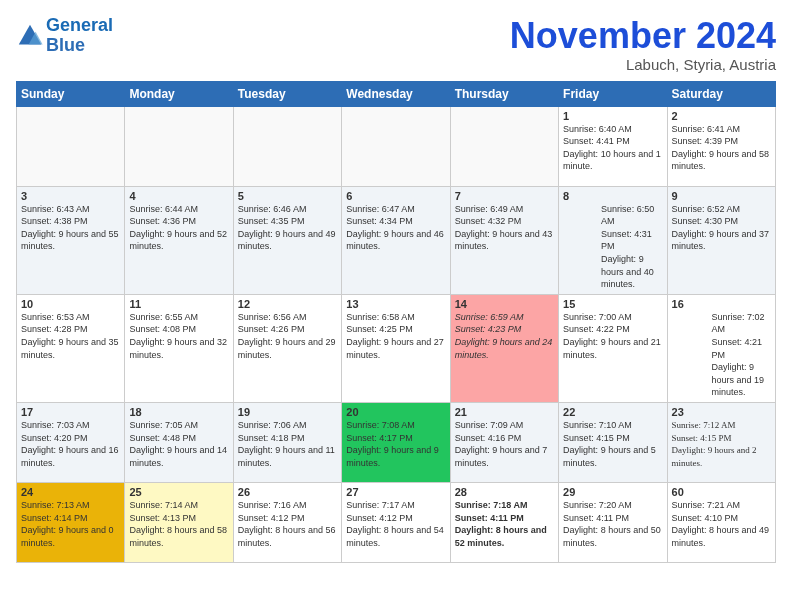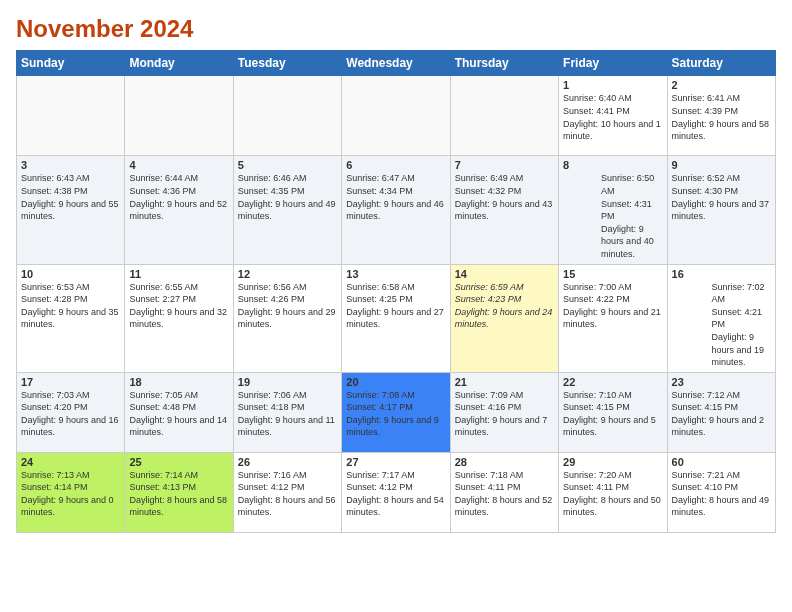--- a/index.html
+++ b/index.html
@@ -36,23 +36,23 @@
     }
     .logo-icon {
       width: 28px;
       height: 28px;
       margin-right: 2px;
     }
     .title-block {
       text-align: right;
     }
     .month-title {
-      font-size: 24px;
+      font-size: 36px;
       font-weight: bold;
-      color: #c2410c;
+      color: #1d4ed8;
       line-height: 1.1;
     }
     .location {
       font-size: 15px;
       color: #555;
     }
     table {
       width: 100%;
       border-collapse: collapse;
       table-layout: fixed;
@@ -91,22 +91,33 @@
     }
     tr:nth-child(even) td:not(.empty) {
       background: #f7f7f7;
     }
   </style>
 </head>
 <body>
 
 <div class="page">
   <div class="header">
+    <div class="logo">
+      <svg class="logo-icon" viewBox="0 0 40 40">
+        <polygon points="20,4 36,32 4,32" fill="#2d6db5"></polygon>
+        <polygon points="28,14 38,32 18,32" fill="#5a9fd4" opacity="0.7"></polygon>
+      </svg>
+      <div class="logo-text">
+        <div><span>General</span></div>
+        <div><span style="color:#2d6db5">Blue</span></div>
+      </div>
+    </div>
     <div class="title-block">
       <div class="month-title">November 2024</div>
+      <div class="location">Labuch, Styria, Austria</div>
     </div>
   </div>
 
   <table>
     <thead>
       <tr>
         <th>Sunday</th>
         <th>Monday</th>
         <th>Tuesday</th>
         <th>Wednesday</th>
@@ -182,36 +193,36 @@
         <tr>
           <td style="background: rgb(255, 255, 255);">
             <span class="day-num">10</span>
             <div class="day-info" style="white-space: pre-line;">Sunrise: 6:53 AM
 Sunset: 4:28 PM
 Daylight: 9 hours and 35 minutes.</div>
           </td>
           <td style="background: rgb(255, 255, 255);">
             <span class="day-num">11</span>
             <div class="day-info" style="white-space: pre-line;">Sunrise: 6:55 AM
-Sunset: 2:27 PM
+Sunset: 4:08 PM
 Daylight: 9 hours and 32 minutes.</div>
           </td>
           <td style="background: rgb(255, 255, 255);">
             <span class="day-num">12</span>
             <div class="day-info" style="white-space: pre-line;">Sunrise: 6:56 AM
 Sunset: 4:26 PM
 Daylight: 9 hours and 29 minutes.</div>
           </td>
           <td style="background: rgb(255, 255, 255);">
             <span class="day-num">13</span>
             <div class="day-info" style="white-space: pre-line;">Sunrise: 6:58 AM
 Sunset: 4:25 PM
 Daylight: 9 hours and 27 minutes.</div>
           </td>
-          <td style="background: #fef9c3;">
+          <td style="background: #fca5a5;">
             <span class="day-num">14</span>
             <div class="day-info" style="white-space: pre-line; font-style: italic;">Sunrise: 6:59 AM
 Sunset: 4:23 PM
 Daylight: 9 hours and 24 minutes.</div>
           </td>
           <td style="background: rgb(255, 255, 255);">
             <span class="day-num">15</span>
             <div class="day-info" style="white-space: pre-line;">Sunrise: 7:00 AM
 Sunset: 4:22 PM
 Daylight: 9 hours and 21 minutes.</div>
@@ -235,73 +246,73 @@
             <div class="day-info" style="white-space: pre-line;">Sunrise: 7:05 AM
 Sunset: 4:48 PM
 Daylight: 9 hours and 14 minutes.</div>
           </td>
           <td style="background: rgb(240, 244, 248);">
             <span class="day-num">19</span>
             <div class="day-info" style="white-space: pre-line;">Sunrise: 7:06 AM
 Sunset: 4:18 PM
 Daylight: 9 hours and 11 minutes.</div>
           </td>
-          <td style="background: #3b82f6;">
+          <td style="background: #22c55e;">
             <span class="day-num">20</span>
             <div class="day-info" style="white-space: pre-line;">Sunrise: 7:08 AM
 Sunset: 4:17 PM
 Daylight: 9 hours and 9 minutes.</div>
           </td>
           <td style="background: rgb(240, 244, 248);">
             <span class="day-num">21</span>
             <div class="day-info" style="white-space: pre-line;">Sunrise: 7:09 AM
 Sunset: 4:16 PM
 Daylight: 9 hours and 7 minutes.</div>
           </td>
           <td style="background: rgb(240, 244, 248);">
             <span class="day-num">22</span>
             <div class="day-info" style="white-space: pre-line;">Sunrise: 7:10 AM
 Sunset: 4:15 PM
 Daylight: 9 hours and 5 minutes.</div>
           </td>
           <td style="background: rgb(240, 244, 248);">
             <span class="day-num">23</span>
-            <div class="day-info" style="white-space: pre-line;">Sunrise: 7:12 AM
+            <div class="day-info" style="white-space: pre-line; font-family: Liberation Serif, serif;">Sunrise: 7:12 AM
 Sunset: 4:15 PM
 Daylight: 9 hours and 2 minutes.</div>
           </td>
         </tr>
         <tr>
-          <td style="background: #bef264;">
+          <td style="background: #eab308;">
             <span class="day-num">24</span>
             <div class="day-info" style="white-space: pre-line;">Sunrise: 7:13 AM
 Sunset: 4:14 PM
 Daylight: 9 hours and 0 minutes.</div>
           </td>
-          <td style="background: #bef264;">
+          <td style="background: #fef9c3;">
             <span class="day-num">25</span>
             <div class="day-info" style="white-space: pre-line;">Sunrise: 7:14 AM
 Sunset: 4:13 PM
 Daylight: 8 hours and 58 minutes.</div>
           </td>
           <td style="background: rgb(255, 255, 255); border-radius: 12px;">
             <span class="day-num">26</span>
             <div class="day-info" style="white-space: pre-line;">Sunrise: 7:16 AM
 Sunset: 4:12 PM
 Daylight: 8 hours and 56 minutes.</div>
           </td>
           <td style="background: rgb(255, 255, 255);">
             <span class="day-num">27</span>
             <div class="day-info" style="white-space: pre-line;">Sunrise: 7:17 AM
 Sunset: 4:12 PM
 Daylight: 8 hours and 54 minutes.</div>
           </td>
           <td style="background: rgb(255, 255, 255);">
             <span class="day-num">28</span>
-            <div class="day-info" style="white-space: pre-line;">Sunrise: 7:18 AM
+            <div class="day-info" style="white-space: pre-line; font-weight: bold;">Sunrise: 7:18 AM
 Sunset: 4:11 PM
 Daylight: 8 hours and 52 minutes.</div>
           </td>
           <td style="background: rgb(255, 255, 255);">
             <span class="day-num">29</span>
             <div class="day-info" style="white-space: pre-line;">Sunrise: 7:20 AM
 Sunset: 4:11 PM
 Daylight: 8 hours and 50 minutes.</div>
           </td>
           <td style="background: rgb(255, 255, 255);">

